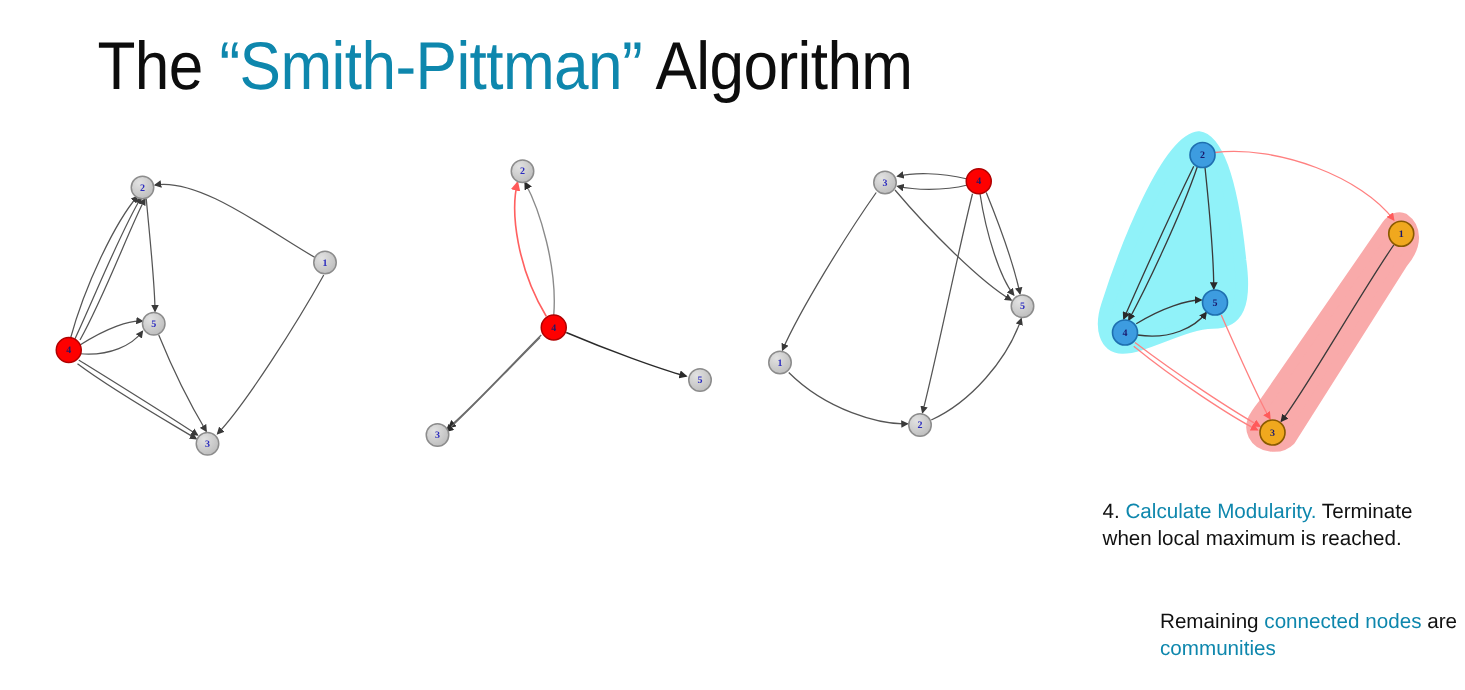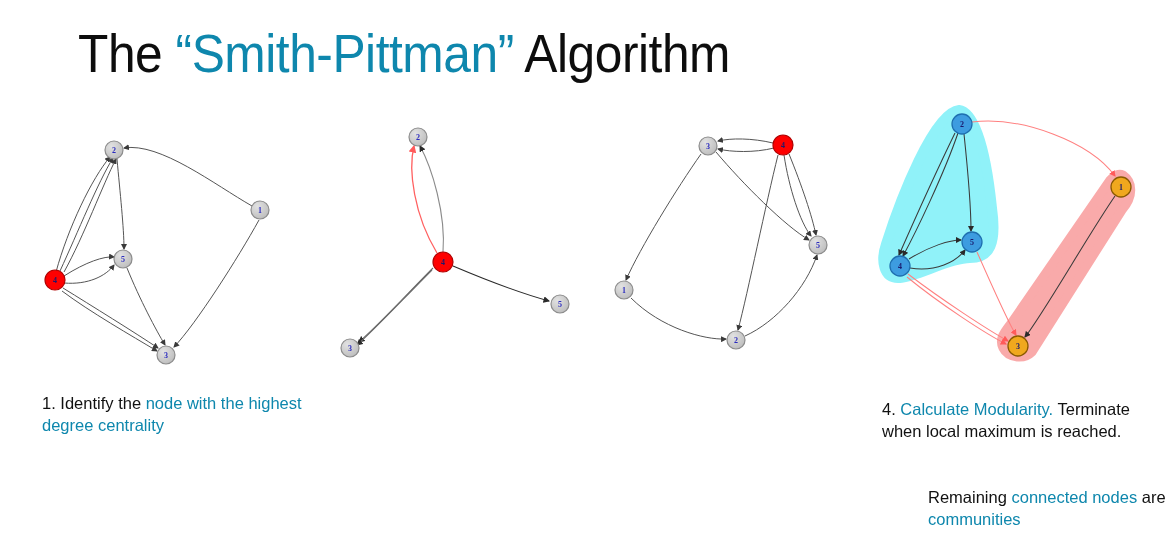--- a/index.html
+++ b/index.html
@@ -266,17 +266,16 @@
           <text class="nlabel dark" x="900" y="266" fill="#1a1a6e">4</text>
         </g>
         <g>
           <circle cx="1018" cy="346" r="10" fill="#f0a81e" stroke="#8a5a00" stroke-width="1.3"></circle>
           <text class="nlabel dark" x="1018" y="346" fill="#1a1a6e">3</text>
         </g>
       </g>
     </svg>
   </div>
 
-  <div class="caption" id="caption-1"><span>1. Identify the </span><span class="hl">node with the highest degree centrality</span></div>
   <div class="caption" id="caption-4"><span>4. </span><span class="hl">Calculate Modularity.</span><span> Terminate when local maximum is reached.</span></div>
   <div class="caption" id="caption-4b"><span>Remaining </span><span class="hl">connected nodes</span><span> are </span><span class="hl">communities</span></div>
 
 </div>
 
 </body></html>

